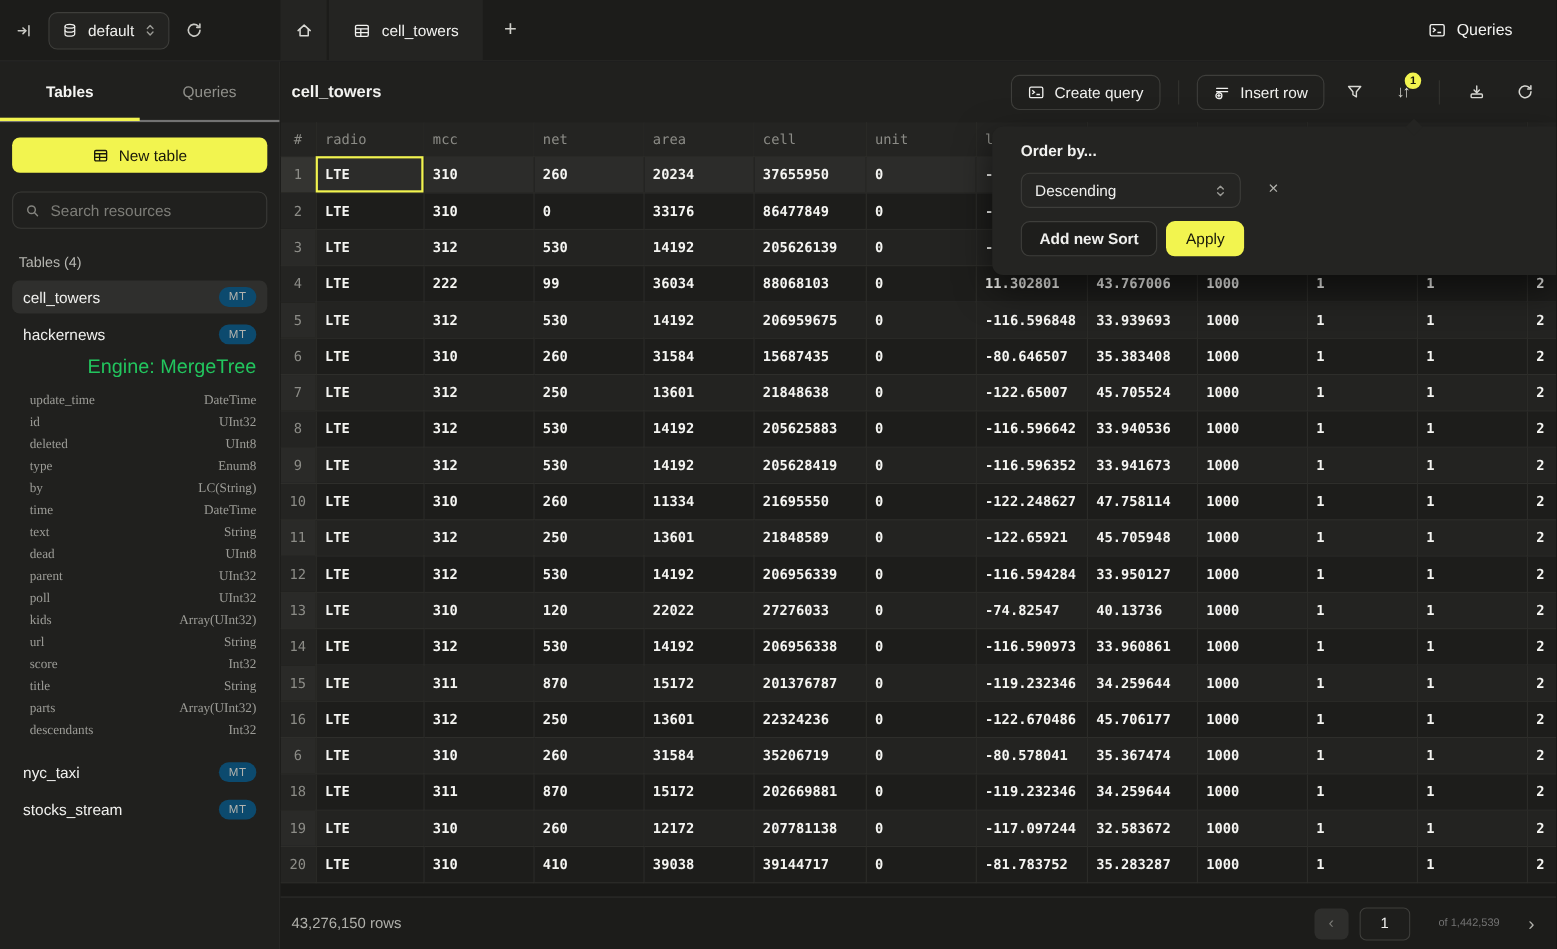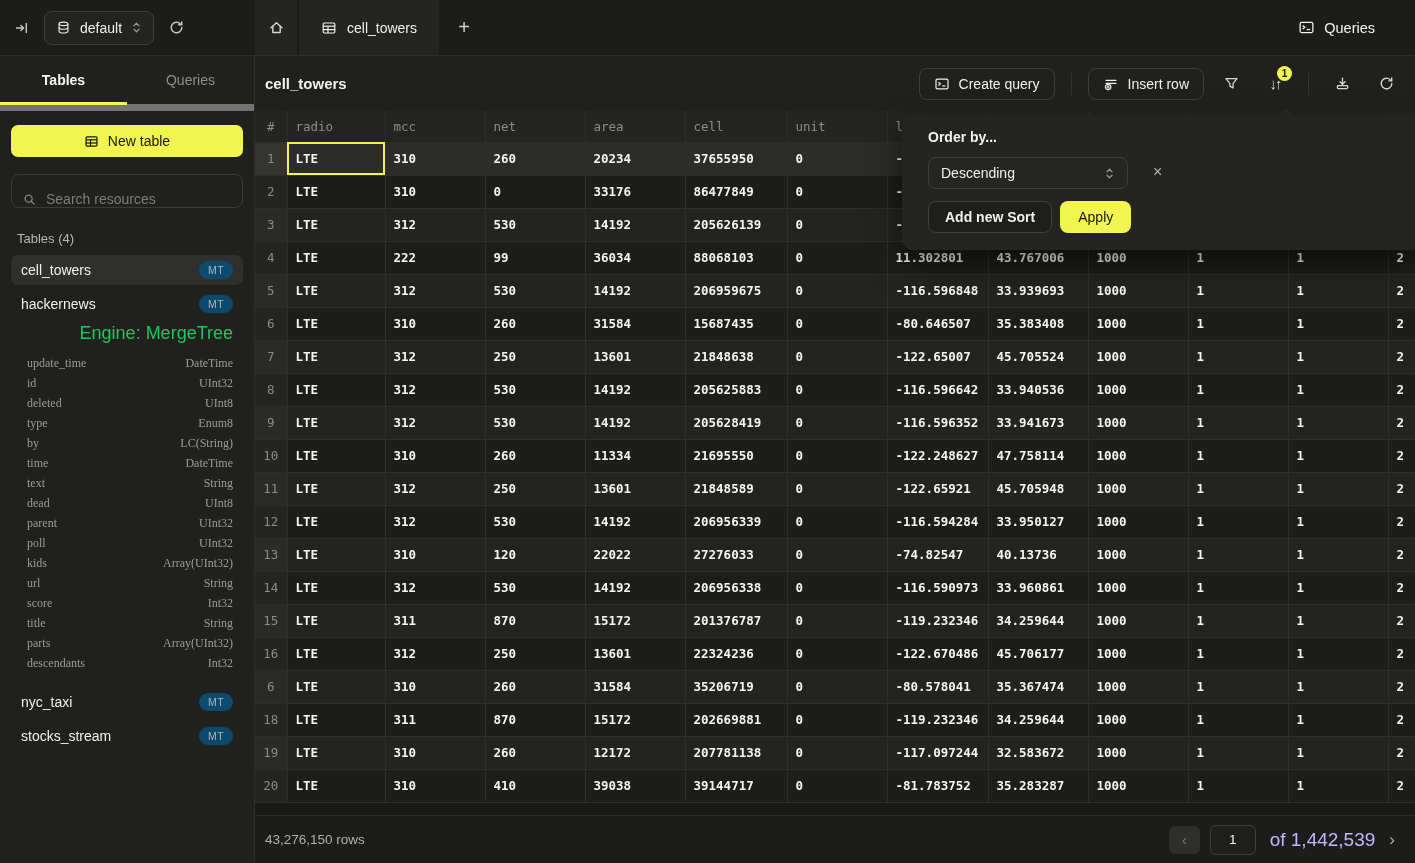--- a/index.html
+++ b/index.html
@@ -27,32 +27,32 @@
   .topbar-right { margin-left:auto; display:flex; align-items:center; padding-right:40px; }
   .queries-btn { background:none; border:none; color:#f2f2f0; font-size:14.5px; display:flex;
     align-items:center; gap:9px; cursor:pointer; }
 
   
   .content { flex:1; display:flex; min-height:0; }
 
   
   .sidebar { width:255px; flex:none; background:#20201e; border-right:1px solid #2d2d2b;
     display:flex; flex-direction:column; }
-  .sidebar-tabs { height:55px; flex:none; display:flex; border-bottom:7px solid #737373; }
+  .sidebar-tabs { height:55px; flex:none; display:flex; border-bottom:2px solid #737373; }
   .s-tab { flex:1; display:flex; align-items:center; justify-content:center; font-size:14px;
     color:#8f8f8a; position:relative; cursor:pointer; background:none; border:none; }
   .s-tab.active { color:#f5f5f3; font-weight:700; }
   .s-tab.active::after { content:""; position:absolute; left:0; right:0; bottom:-1px; height:3px;
     background:var(--accent); }
   .sidebar-body { flex:1; padding:14px 11px; overflow:hidden; }
   .new-table-btn { width:100%; height:32px; background:var(--accent); border:none; border-radius:7px;
     display:flex; align-items:center; justify-content:center; gap:9px; font-size:14px;
     color:#18180a; cursor:pointer; font-family:inherit; }
   .search-box { margin-top:17px; height:34px; border:1px solid #3a3a37; border-radius:8px;
-    display:flex; align-items:flex-end; gap:9px; padding:0 10px; color:#84847f; }
+    display:flex; align-items:center; gap:9px; padding:0 10px; color:#84847f; }
   .search-box input { flex:1; background:none; border:none; outline:none; color:#e8e8e6;
     font-size:14px; font-family:inherit; }
   .search-box input::placeholder { color:#7d7d78; }
   .section-label { margin:23px 6px 9px; font-size:13px; color:#b7b7b2; }
   .table-item { height:30px; display:flex; align-items:center; justify-content:space-between;
     padding:0 10px; border-radius:7px; font-size:14px; color:#f0f0ee; margin-bottom:4px;
     cursor:pointer; }
   .table-item.selected { background:#2f2f2d; }
   .badge-mt { background:#0c4a6e; color:#b3b3ae; font-size:10.5px; padding:3px 9px;
     border-radius:999px; letter-spacing:.4px; }
@@ -96,21 +96,21 @@
 
   
   .statusbar { height:48px; flex:none; background:#1c1c1a; border-top:1px solid #2d2d2b;
     display:flex; align-items:center; padding:0 20px 0 10px; }
   .rows-label { font-size:13.5px; color:#b0b0ab; }
   .pagination { margin-left:auto; display:flex; align-items:center; gap:10px; }
   .pg-prev { width:31px; height:28px; background:#2e2e2c; border:none; border-radius:6px;
     color:#7a7a75; font-size:15px; cursor:default; }
   .pg-input { width:46px; height:30px; background:#1e1e1c; border:1px solid #3e3e3b;
     border-radius:6px; color:#f0f0ee; text-align:center; font-size:13.5px; font-family:inherit; }
-  .pg-of { font-size:19px; color:#c4b5fd; margin:0 4px; }
+  .pg-of { font-size:10px; color:#737373; margin:0 16px; }
   .pg-next { background:none; border:none; color:#b0b0ab; font-size:17px; cursor:pointer; }
 
   
   .sort-popup { position:absolute; top:59px; right:0; width:513px; height:135px;
     background:#242422; border-radius:10px 0 0 10px; box-shadow:0 12px 32px rgba(0,0,0,.55);
     padding:14px 0 16px 26px; z-index:5; }
   .popup-caret { position:absolute; top:-5px; left:378px; width:11px; height:11px;
     background:#242422; transform:rotate(45deg); }
   .popup-cols { display:flex; align-items:flex-start; gap:15px; }
   .popup-field { width:200px; }

